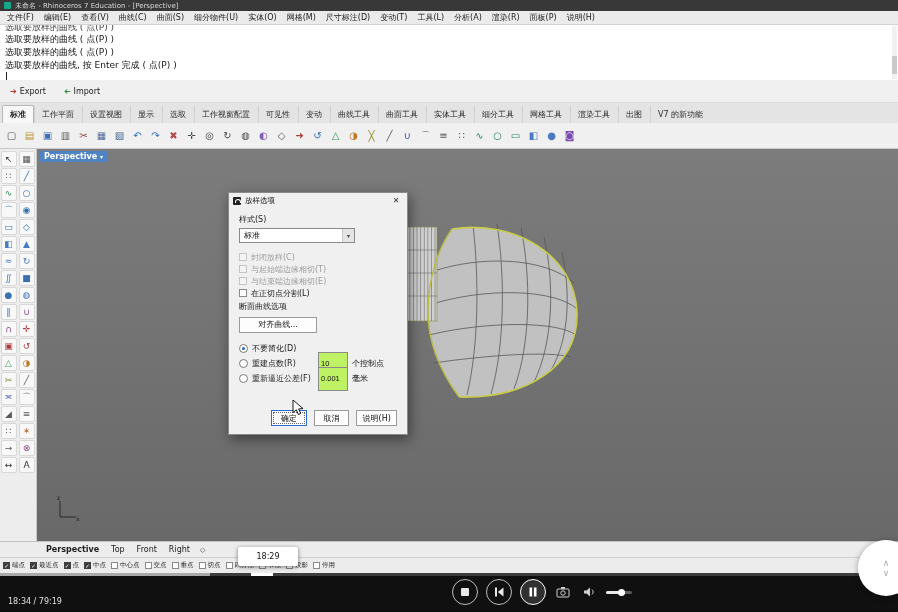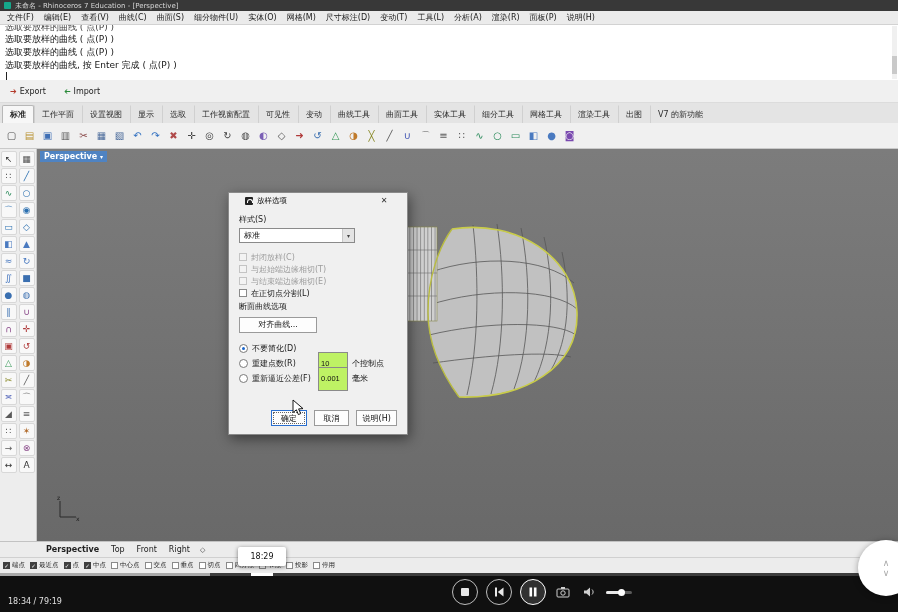--- a/index.html
+++ b/index.html
@@ -47,21 +47,21 @@
 
   
   .viewport{position:absolute;top:149px;left:37px;right:0;bottom:71px;background:linear-gradient(#7c7c7c,#696969);overflow:hidden}
   .vp-label{position:absolute;left:3px;top:2px;background:#4f83c2;color:#fff;font-size:8px;font-weight:bold;padding:1px 4px;display:flex;gap:3px;align-items:center}
   .vp-label .arrow{font-size:6px}
   .loft{position:absolute;left:358px;top:68px;width:200px;height:190px}
   .axis{position:absolute;left:18px;top:346px;width:26px;height:26px}
 
   
   .dialog{position:absolute;left:228px;top:192px;width:180px;background:#f0f0f0;border:1px solid #8a8a8a;box-shadow:2px 4px 12px rgba(0,0,0,.45);z-index:20}
-  .dlg-title{height:15px;display:flex;align-items:center;gap:4px;padding:0 16px;font-size:7.5px;color:#111}
+  .dlg-title{height:15px;display:flex;align-items:center;gap:4px;padding:0 4px;font-size:7.5px;color:#111}
   .dlg-logo{width:8px;height:8px;background:#222;border-radius:1px;position:relative;flex:none}
   .dlg-logo::after{content:"";position:absolute;left:2px;top:2px;width:4px;height:3px;border:1px solid #fff;border-bottom:none;border-radius:3px 3px 0 0}
   .dlg-close{margin-left:auto;font-size:8px;color:#333;width:14px;text-align:center;border:none}
   .dlg-body{padding:6px 10px 8px}
   .dlg-label{font-size:8px;color:#222;margin-bottom:3px}
   .dlg-select{width:116px;height:15px;background:#fff;border:1px solid #8a8a8a;display:flex;align-items:center;font-size:8px;color:#111;padding-left:4px}
   .dlg-select .dd{margin-left:auto;width:12px;align-self:stretch;background:#e4e4e4;border-left:1px solid #c9c9c9;display:flex;align-items:center;justify-content:center;font-size:6px;color:#444}
   .chk-group{margin-top:8px}
   .chk-row{display:flex;align-items:center;gap:4px;height:12px;font-size:8px;color:#1a1a1a}
   .chk-box{width:8px;height:8px;border:1px solid #8a8a8a;background:#fff;flex:none}
@@ -106,21 +106,21 @@
   .progress .hover-seg{position:absolute;left:251px;top:0;width:22px;height:3px;background:#fff}
   .time{position:absolute;left:8px;top:24px;font-size:8px;color:#e0e0e0;white-space:nowrap}
   .controls{position:absolute;left:452px;top:6px;display:flex;align-items:center;gap:8px}
   .ctl{width:26px;height:26px;border:1px solid #bdbdbd;border-radius:50%;display:flex;align-items:center;justify-content:center}
   .ctl.active{border-color:#fff;background:rgba(255,255,255,.14)}
   .small-ctl{width:18px;height:18px;display:flex;align-items:center;justify-content:center;border:none}
   .vol-track{width:26px;height:3px;background:#5a5a5a;border-radius:2px;position:relative}
   .vol-fill{width:14px;height:3px;background:#e8e8e8;border-radius:2px}
   .vol-knob{position:absolute;left:12px;top:-2px;width:7px;height:7px;background:#fff;border-radius:50%}
 
-  .tooltip{position:absolute;left:238px;top:547px;width:48px;height:19px;background:#fff;border-radius:2px;box-shadow:0 1px 4px rgba(0,0,0,.5);display:flex;align-items:center;justify-content:center;font-size:8px;color:#111;z-index:50}
+  .tooltip{position:absolute;left:238px;top:547px;width:60px;height:19px;background:#fff;border-radius:2px;box-shadow:0 1px 4px rgba(0,0,0,.5);display:flex;align-items:center;justify-content:center;font-size:8px;color:#111;z-index:50}
 
   .float-widget{position:absolute;left:858px;top:540px;width:56px;height:56px;background:#fff;border-radius:50%;box-shadow:0 1px 6px rgba(0,0,0,.35);display:flex;flex-direction:column;align-items:center;justify-content:center;gap:1px;z-index:55}
   .fw-chevron{font-size:9px;color:#a8a8a8;line-height:9px}
 </style>
 </head>
 <body>
 
 <div id="screen">
 
   <div class="titlebar">

